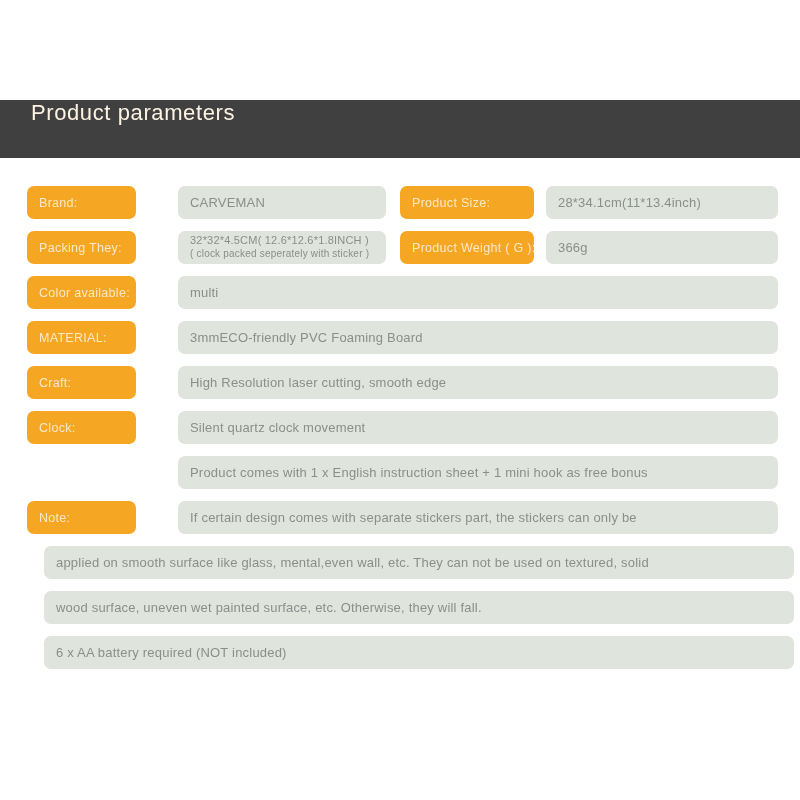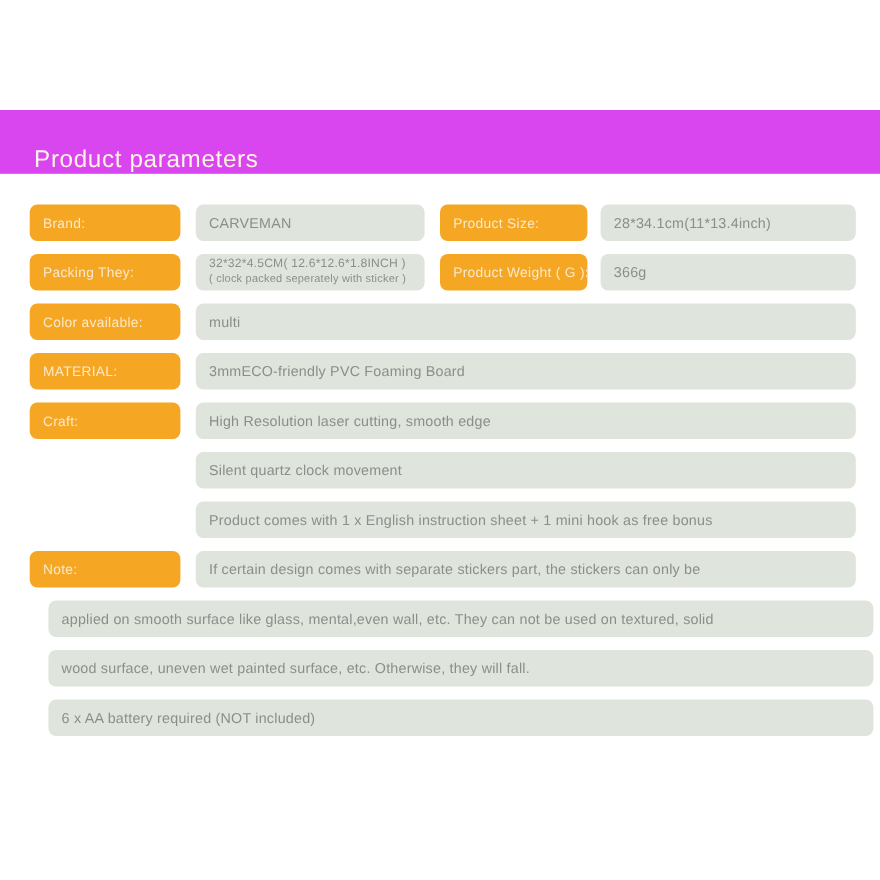--- a/index.html
+++ b/index.html
@@ -15,23 +15,23 @@
     overflow: hidden;
   }
 
   
   .banner {
     position: absolute;
     left: 0;
     top: 100px;
     width: 800px;
     height: 58px;
-    background: #d946ef;
+    background: #404040;
     display: flex;
-    align-items: flex-end;
+    align-items: flex-start;
   }
   .banner-title {
     margin-left: 31px;
     color: #fdf3e3;
     font-size: 22px;
     font-weight: 400;
     letter-spacing: 0.6px;
     white-space: nowrap;
   }
 
@@ -72,21 +72,21 @@
   .value-pill {
     background: #dfe4dc;
     color: #8a8f8c;
     font-size: 13px;
     letter-spacing: 0.2px;
     padding-left: 12px;
     white-space: nowrap;
   }
 
   
-  .l-label { left: 27px;  width: 137px; }
+  .l-label { left: 27px;  width: 109px; }
   .l-value { left: 178px; width: 208px; }
   
   .r-label { left: 400px; width: 134px; }
   .r-value { left: 546px; width: 232px; }
   
   .wide-value { left: 178px; width: 600px; }
   
   .cont-value { left: 44px; width: 750px; }
 
   
@@ -136,20 +136,21 @@
     <div class="pill label-pill l-label">MATERIAL:</div>
     <div class="pill value-pill wide-value">3mmECO-friendly PVC Foaming Board</div>
   </div>
 
   <div class="row">
     <div class="pill label-pill l-label">Craft:</div>
     <div class="pill value-pill wide-value">High Resolution laser cutting, smooth edge</div>
   </div>
 
   <div class="row">
+    <div class="pill label-pill l-label">Clock:</div>
     <div class="pill value-pill wide-value">Silent quartz clock movement</div>
   </div>
 
   <div class="row">
     <div class="pill value-pill wide-value">Product comes with 1 x English instruction sheet + 1 mini hook as free bonus</div>
   </div>
 
   <div class="row">
     <div class="pill label-pill l-label">Note:</div>
     <div class="pill value-pill wide-value">If certain design comes with separate stickers part, the stickers can only be</div>

